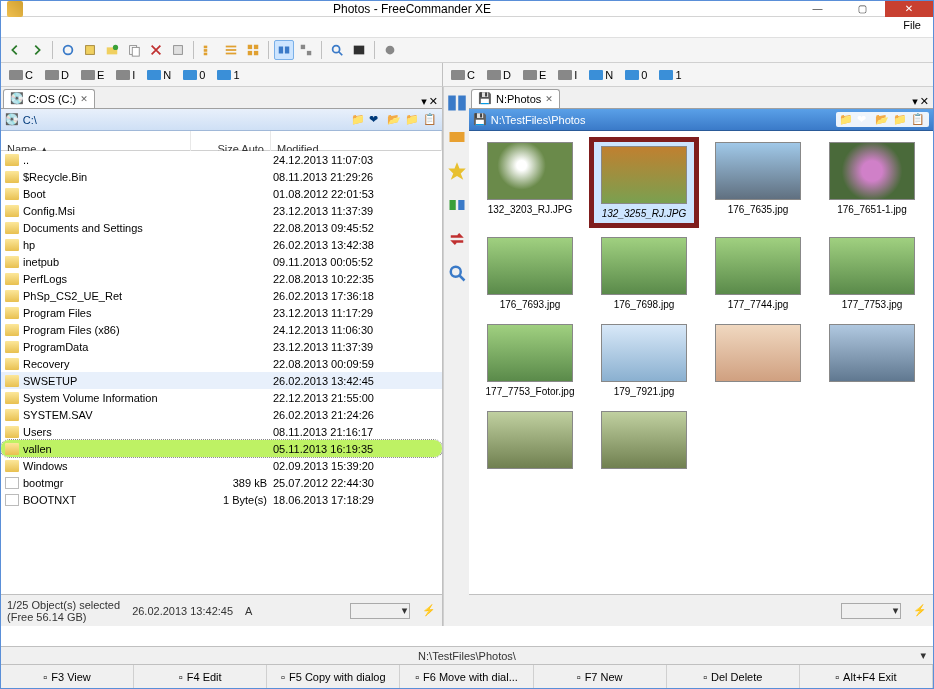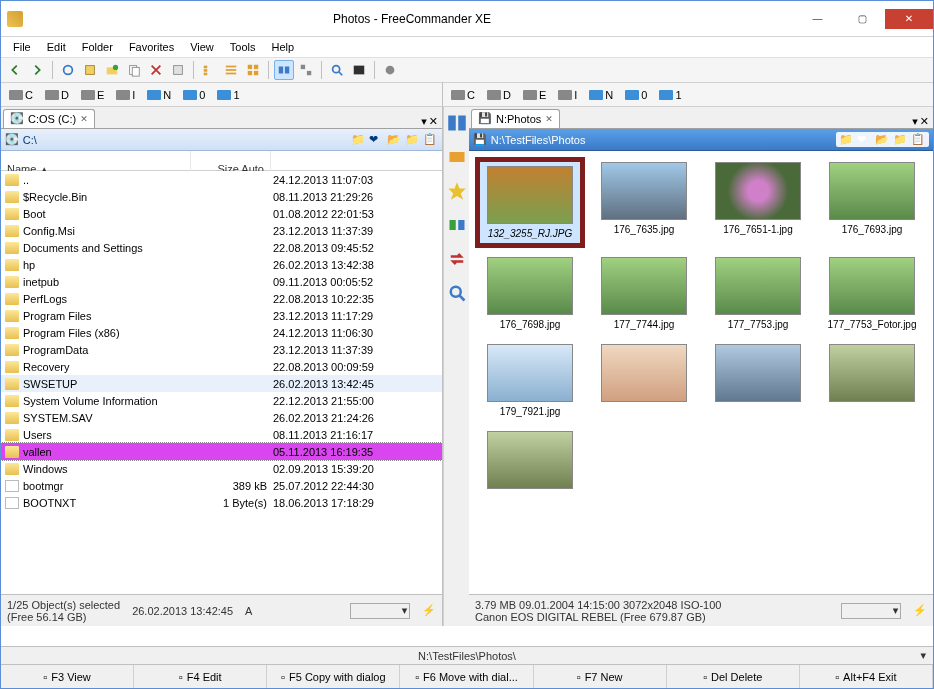--- a/index.html
+++ b/index.html
@@ -1,23 +1,23 @@
 <!DOCTYPE html>
 <html><head>
 <meta charset="utf-8">
 <style>
 * { box-sizing: border-box; margin: 0; padding: 0; }
 body { font-family: "Segoe UI", Tahoma, sans-serif; font-size: 11px; background: #fff; width: 934px; height: 689px; overflow: hidden; display: flex; flex-direction: column; border: 1px solid #5a8fd8; }
-.titlebar { height: 36px; background: #fff; display: flex; align-items: center; border-bottom: 1px solid #d4d4d4; }
+.titlebar { height: 16px; background: #fff; display: flex; align-items: center; border-bottom: 1px solid #d4d4d4; }
 .titlebar-icon { width: 16px; height: 16px; margin: 0 6px; background: linear-gradient(45deg,#f0c050,#d0a030); border-radius: 2px; }
 .titlebar-title { flex: 1; text-align: center; font-size: 12px; color: #000; }
 .titlebar-btns { display: flex; }
 .titlebar-btn { width: 45px; height: 20px; display: flex; align-items: center; justify-content: center; font-size: 10px; color: #444; }
 .titlebar-btn.close { background: #c84031; color: #fff; width: 48px; }
-.menubar { height: 20px; display: flex; align-items: center; padding: 0 4px; background: #fff; }
+.menubar { height: 20px; display: flex; align-items: flex-end; padding: 0 4px; background: #fff; flex-direction: column; }
 .menubar span { padding: 2px 8px; color: #000; cursor: default; }
 .toolbar { height: 26px; background: #f5f5f5; border-top: 1px solid #e0e0e0; border-bottom: 1px solid #d0d0d0; display: flex; align-items: center; padding: 0 4px; gap: 2px; }
 .tb-btn { width: 20px; height: 20px; display: inline-flex; align-items: center; justify-content: center; border-radius: 2px; }
 .tb-btn svg { width: 14px; height: 14px; }
 .tb-sep { width: 1px; height: 18px; background: #c0c0c0; margin: 0 3px; }
 .drivebar { height: 24px; background: #f5f5f5; border-bottom: 1px solid #d0d0d0; display: flex; align-items: center; padding: 0 4px; gap: 4px; font-size: 11px; }
 .drive-btn { display: inline-flex; align-items: center; gap: 2px; padding: 1px 4px; }
 .drive-icon { width: 14px; height: 10px; background: #888; border-radius: 1px; display: inline-block; }
 .drive-icon.net { background: #3a8fd8; }
 .panels { flex: 1; display: flex; overflow: hidden; }
@@ -31,21 +31,21 @@
 .pathbar { height: 22px; background: linear-gradient(#e8f0fb,#cfe0f5); border-bottom: 1px solid #a0b8d8; display: flex; align-items: center; padding: 0 4px; gap: 4px; color: #003a7a; }
 .pathbar-icons { margin-left: auto; display: flex; gap: 3px; }
 .path-icon { width: 15px; height: 13px; display: inline-block; }
 .list-header { height: 20px; background: #fff; border-bottom: 1px solid #d0d0d0; display: flex; font-size: 11px; color: #333; }
 .list-header > div { padding: 18px 6px; border-right: 1px solid #e8e8e8; display:flex; align-items:center; }
 .col-name { width: 190px; }
 .col-size { width: 80px; text-align: right; justify-content:flex-end; }
 .col-mod { flex: 1; }
 .filelist { flex: 1; overflow-y: auto; background: #fff; }
 .filerow { height: 17px; display: flex; align-items: center; padding-left: 4px; }
-.filerow.sel { background: #d946ef; outline: 1px dotted #888; }
+.filerow.sel { background: #bef264; outline: 1px dotted #888; border-radius: 8px; }
 .filerow.hilite { background: #e8f0fb; }
 .f-icon { width: 14px; height: 12px; margin-right: 4px; flex-shrink: 0; }
 .f-icon.folder { background: linear-gradient(#fce79a,#e8c050); border-radius: 1px; }
 .f-icon.file { background: #fff; border: 1px solid #bbb; }
 .f-name { width: 170px; overflow: hidden; white-space: nowrap; }
 .f-size { width: 80px; text-align: right; padding-right: 6px; }
 .f-mod { flex: 1; }
 .vtoolbar { width: 26px; background: #f0f0f0; border-left: 1px solid #d0d0d0; display: flex; flex-direction: column; align-items: center; padding-top: 6px; gap: 14px; }
 .vt-btn { width: 20px; height: 20px; }
 .right-pathbar { height: 22px; background: linear-gradient(#5aa0e8,#3a7ac8); color: #fff; display: flex; align-items: center; padding: 0 4px; gap: 4px; border-bottom: 1px solid #2a5a98; }
@@ -285,20 +285,21 @@
         <span class="path-icon">📁</span>
         <span class="path-icon">📋</span>
       </div>
     </div>
     <div class="list-header">
       <div class="col-name">
           <span>Name</span>
           <span class="sort-arrow">▲</span>
         </div>
       <div class="col-size">Size Auto</div>
+      <div class="col-mod">Modified</div>
     </div>
     <div class="filelist" id="filelist">
         <div class="filerow">
           <span class="f-icon folder"></span>
           <span class="f-name">..</span>
           <span class="f-size"></span>
           <span class="f-mod">24.12.2013 11:07:03</span>
         </div>
         <div class="filerow">
           <span class="f-icon folder"></span>
@@ -334,20 +335,26 @@
           <span class="f-icon folder"></span>
           <span class="f-name">inetpub</span>
           <span class="f-size"></span>
           <span class="f-mod">09.11.2013 00:05:52</span>
         </div>
         <div class="filerow">
           <span class="f-icon folder"></span>
           <span class="f-name">PerfLogs</span>
           <span class="f-size"></span>
           <span class="f-mod">22.08.2013 10:22:35</span>
+        </div>
+        <div class="filerow">
+          <span class="f-icon folder"></span>
+          <span class="f-name">PhSp_CS2_UE_Ret</span>
+          <span class="f-size"></span>
+          <span class="f-mod">26.02.2013 17:36:18</span>
         </div>
         <div class="filerow">
           <span class="f-icon folder"></span>
           <span class="f-name">Program Files</span>
           <span class="f-size"></span>
           <span class="f-mod">23.12.2013 11:17:29</span>
         </div>
         <div class="filerow">
           <span class="f-icon folder"></span>
           <span class="f-name">Program Files (x86)</span>
@@ -469,20 +476,24 @@
       <div class="pathbar-icons">
         <span class="path-icon">📁</span>
         <span class="path-icon">❤</span>
         <span class="path-icon">📂</span>
         <span class="path-icon">📁</span>
         <span class="path-icon">📋</span>
       </div>
     </div>
     <div class="thumbs">
       <div class="thumb-grid" id="thumbgrid">
+          <div class="thumb">
+            <div class="thumb-img tg1"></div>
+            <div class="thumb-label">132_3203_RJ.JPG</div>
+          </div>
           <div class="thumb sel">
             <div class="thumb-img tg2"></div>
             <div class="thumb-label">132_3255_RJ.JPG</div>
           </div>
           <div class="thumb">
             <div class="thumb-img tg3"></div>
             <div class="thumb-label">176_7635.jpg</div>
           </div>
           <div class="thumb">
             <div class="thumb-img tg4"></div>
@@ -524,24 +535,20 @@
             <div class="thumb-img tg8"></div>
             <div class="thumb-label"></div>
           </div>
           <div class="thumb">
             <div class="thumb-img tg8"></div>
             <div class="thumb-label"></div>
           </div>
         </div>
     </div>
     <div class="statusbar">
-      <div>
-        <div>3.79 MB   09.01.2004 14:15:00   3072x2048   ISO-100</div>
-        <div>Canon EOS DIGITAL REBEL   (Free 679.87 GB)</div>
-      </div>
       <span style="margin-left:auto;border:1px solid #aaa;width:60px;height:16px;display:flex;align-items:center;justify-content:flex-end;padding-right:2px">▾</span>
       <span>⚡</span>
     </div>
   </div>
 </div>
 
 <div class="statusbar small" style="justify-content:center">
   <span>N:\TestFiles\Photos\</span>
   <span style="position:absolute;right:8px">▾</span>
 </div>

